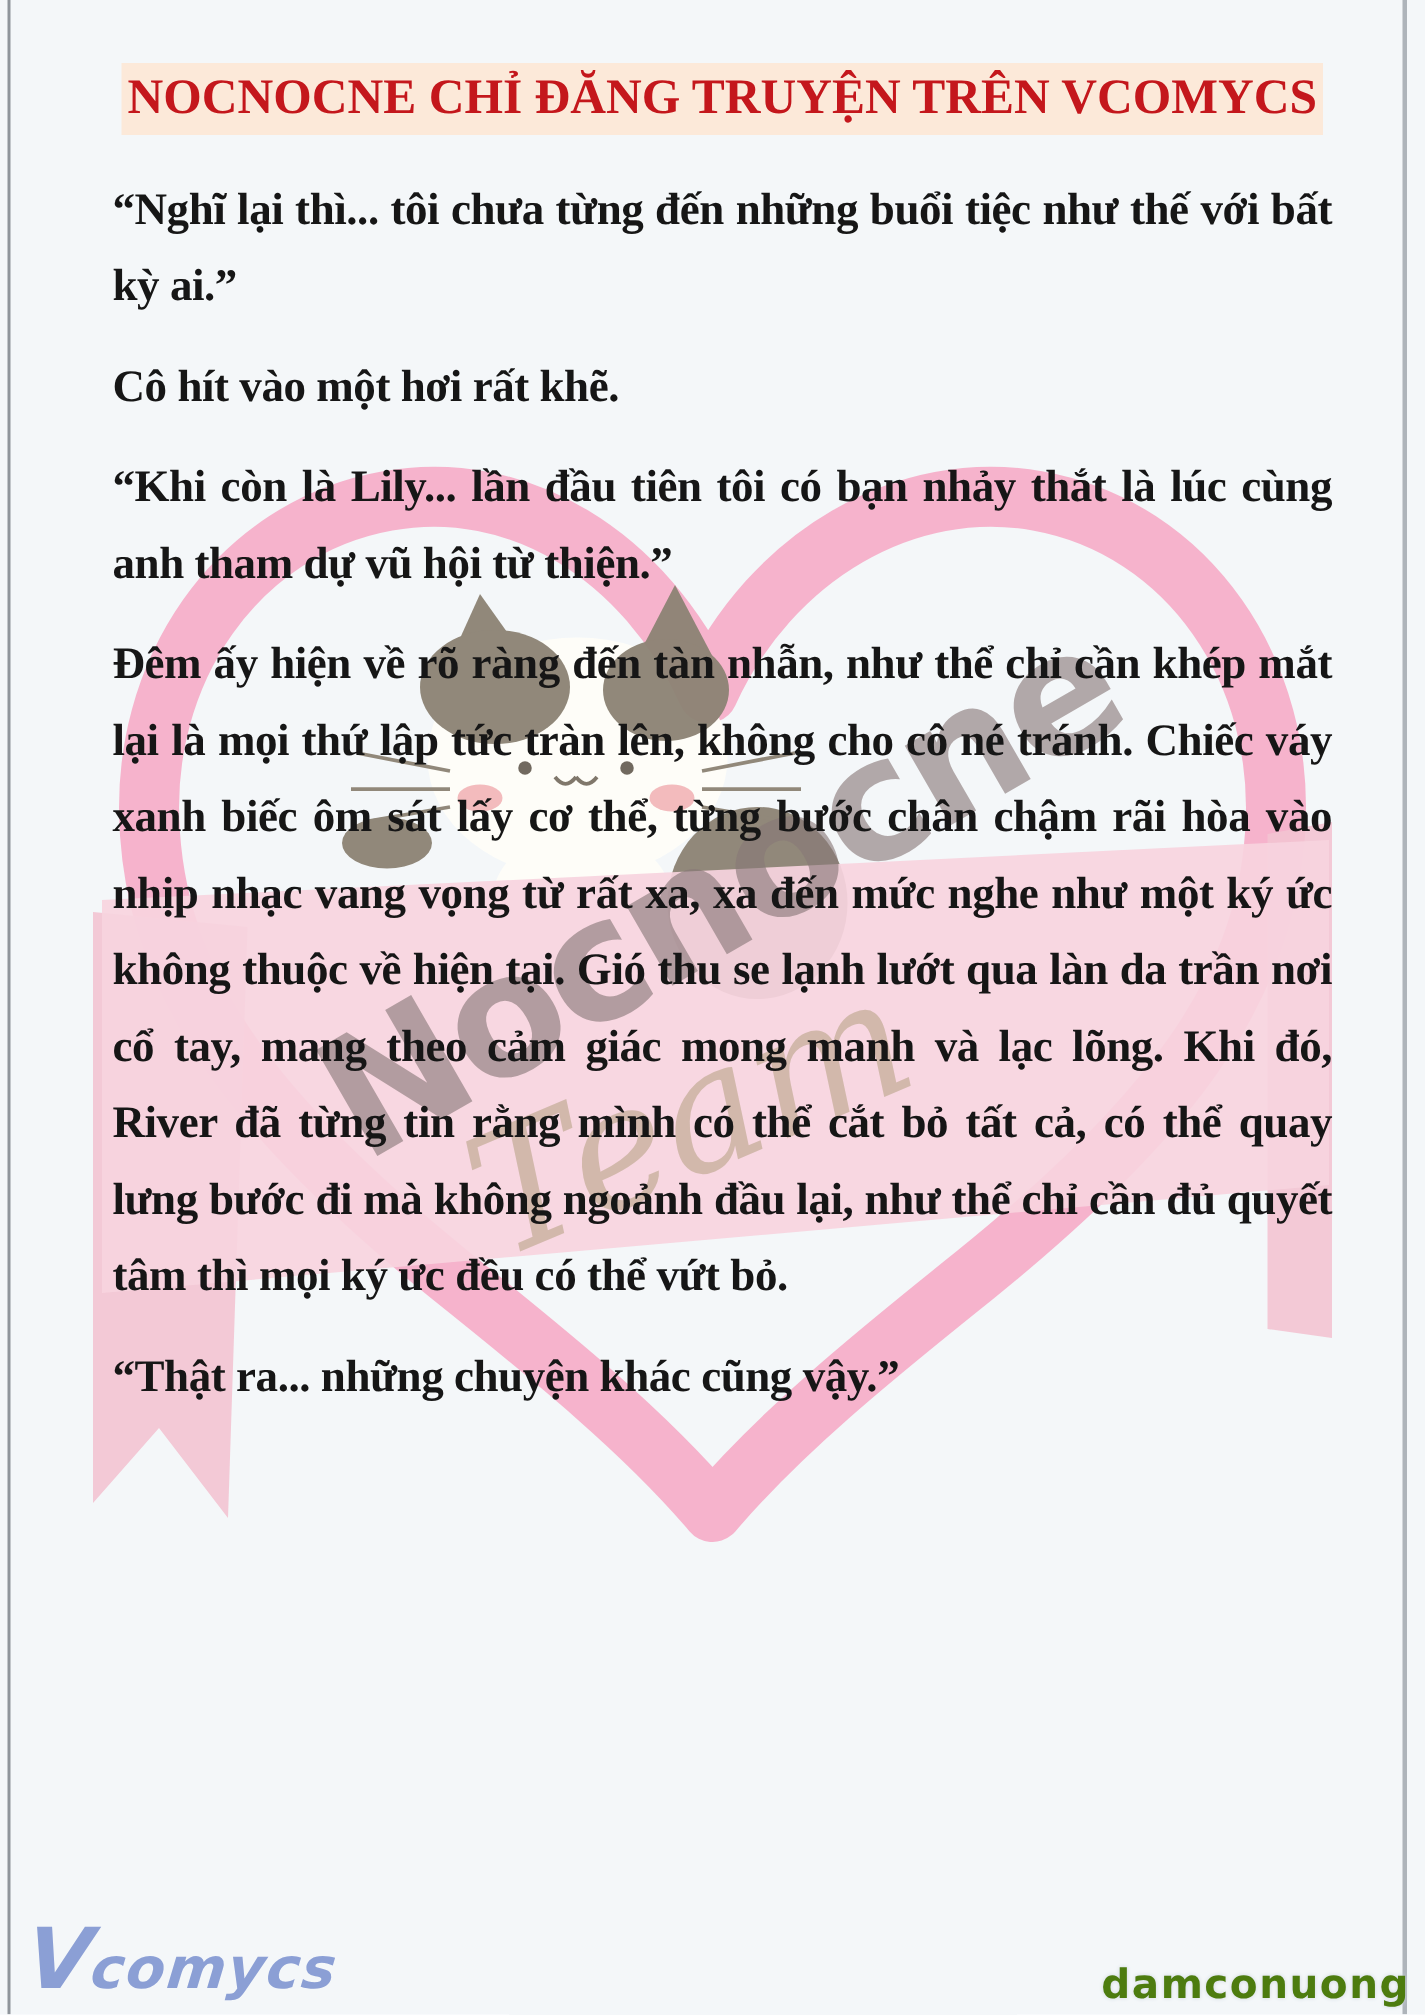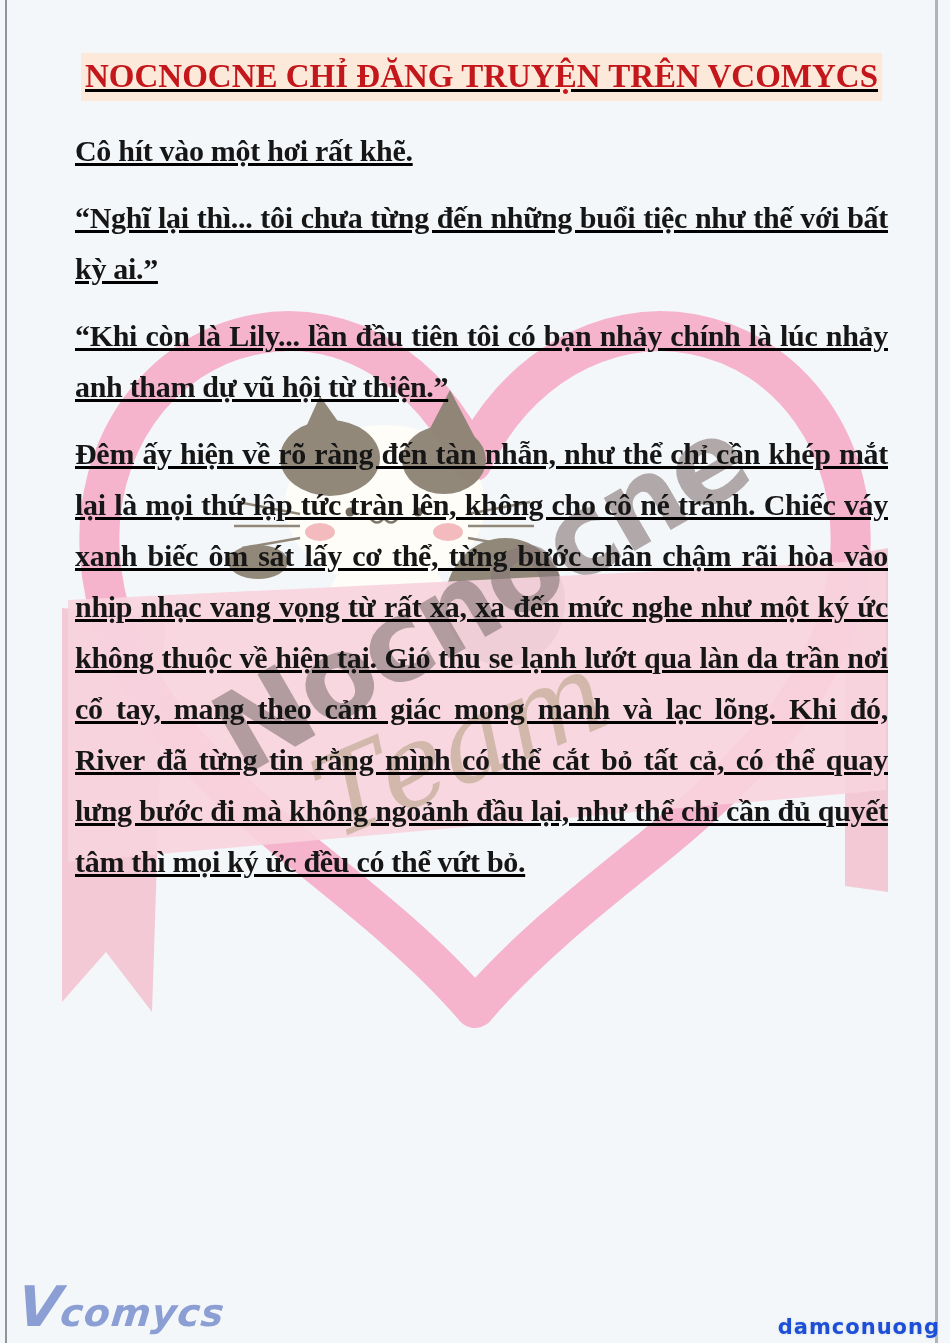--- a/index.html
+++ b/index.html
@@ -33,22 +33,21 @@
     text-align:center;
     font-family:"DejaVu Serif","Liberation Serif",serif;
     font-style:italic; font-size:112px;
     color:rgba(178,158,128,0.55);
     transform:rotate(-23deg);
   }
 
   
   .content {
     position:relative; z-index:1;
-    padding:53px 62px 0 75px;
-    text-decoration:underline;
+    padding:42px 62px 0 75px;
   }
   .banner {
     background:#fce9d9;
     color:#c4171c;
     font-weight:bold;
     font-size:33px;
     text-align:center;
     padding:5px 4px 7px;
     margin:0 6px 24px 6px;
     letter-spacing:0px;
@@ -72,22 +71,22 @@
     color:#8b9fd5;
     transform:skewX(-6deg);
     line-height:1;
   }
   .footer-logo .logo-v { font-size:56px; }
   .footer-logo .logo-rest { font-size:38px; letter-spacing:1px; }
 
   .credit {
     position:absolute; right:10px; bottom:4px; z-index:1;
     font-family:"DejaVu Sans","Liberation Sans",sans-serif;
-    font-weight:bold; font-size:21px; letter-spacing:1px;
-    color:#1d4ed8;
+    font-weight:bold; font-size:27px; letter-spacing:1px;
+    color:#4d7c0f;
     text-shadow:0 0 3px #cdd6de;
   }
 </style>
 </head>
 <body>
 
 <div class="page">
 
   <div class="edge-line left"></div>
   <div class="edge-line right"></div>
@@ -135,22 +134,23 @@
         <polygon points="68,600 886,560 886,790 68,862" fill="#f7d4de" opacity="0.92"></polygon>
       </g>
     </svg>
 
     <div class="wm-word1">Nocnocne</div>
     <div class="wm-word2">Team</div>
   </div>
 
   <div class="content">
     <div class="banner">NOCNOCNE CHỈ ĐĂNG TRUYỆN TRÊN VCOMYCS</div>
+    <p>“Nghĩ lại thì... tôi chưa từng đến những buổi tiệc như thế với bất kỳ ai.”</p>
     <p>Cô hít vào một hơi rất khẽ.</p>
-    <p>“Nghĩ lại thì... tôi chưa từng đến những buổi tiệc như thế với bất kỳ ai.”</p>
-    <p>“Khi còn là Lily... lần đầu tiên tôi có bạn nhảy chính là lúc nhảy anh tham dự vũ hội từ thiện.”</p>
+    <p>“Khi còn là Lily... lần đầu tiên tôi có bạn nhảy thắt là lúc cùng anh tham dự vũ hội từ thiện.”</p>
     <p>Đêm ấy hiện về rõ ràng đến tàn nhẫn, như thể chỉ cần khép mắt lại là mọi thứ lập tức tràn lên, không cho cô né tránh. Chiếc váy xanh biếc ôm sát lấy cơ thể, từng bước chân chậm rãi hòa vào nhịp nhạc vang vọng từ rất xa, xa đến mức nghe như một ký ức không thuộc về hiện tại. Gió thu se lạnh lướt qua làn da trần nơi cổ tay, mang theo cảm giác mong manh và lạc lõng. Khi đó, River đã từng tin rằng mình có thể cắt bỏ tất cả, có thể quay lưng bước đi mà không ngoảnh đầu lại, như thể chỉ cần đủ quyết tâm thì mọi ký ức đều có thể vứt bỏ.</p>
+    <p>“Thật ra... những chuyện khác cũng vậy.”</p>
   </div>
 
   <div class="footer-logo"><span class="logo-v">V</span><span class="logo-rest">comycs</span></div>
   <div class="credit">damconuong</div>
 
 </div>
 
 </body></html>

